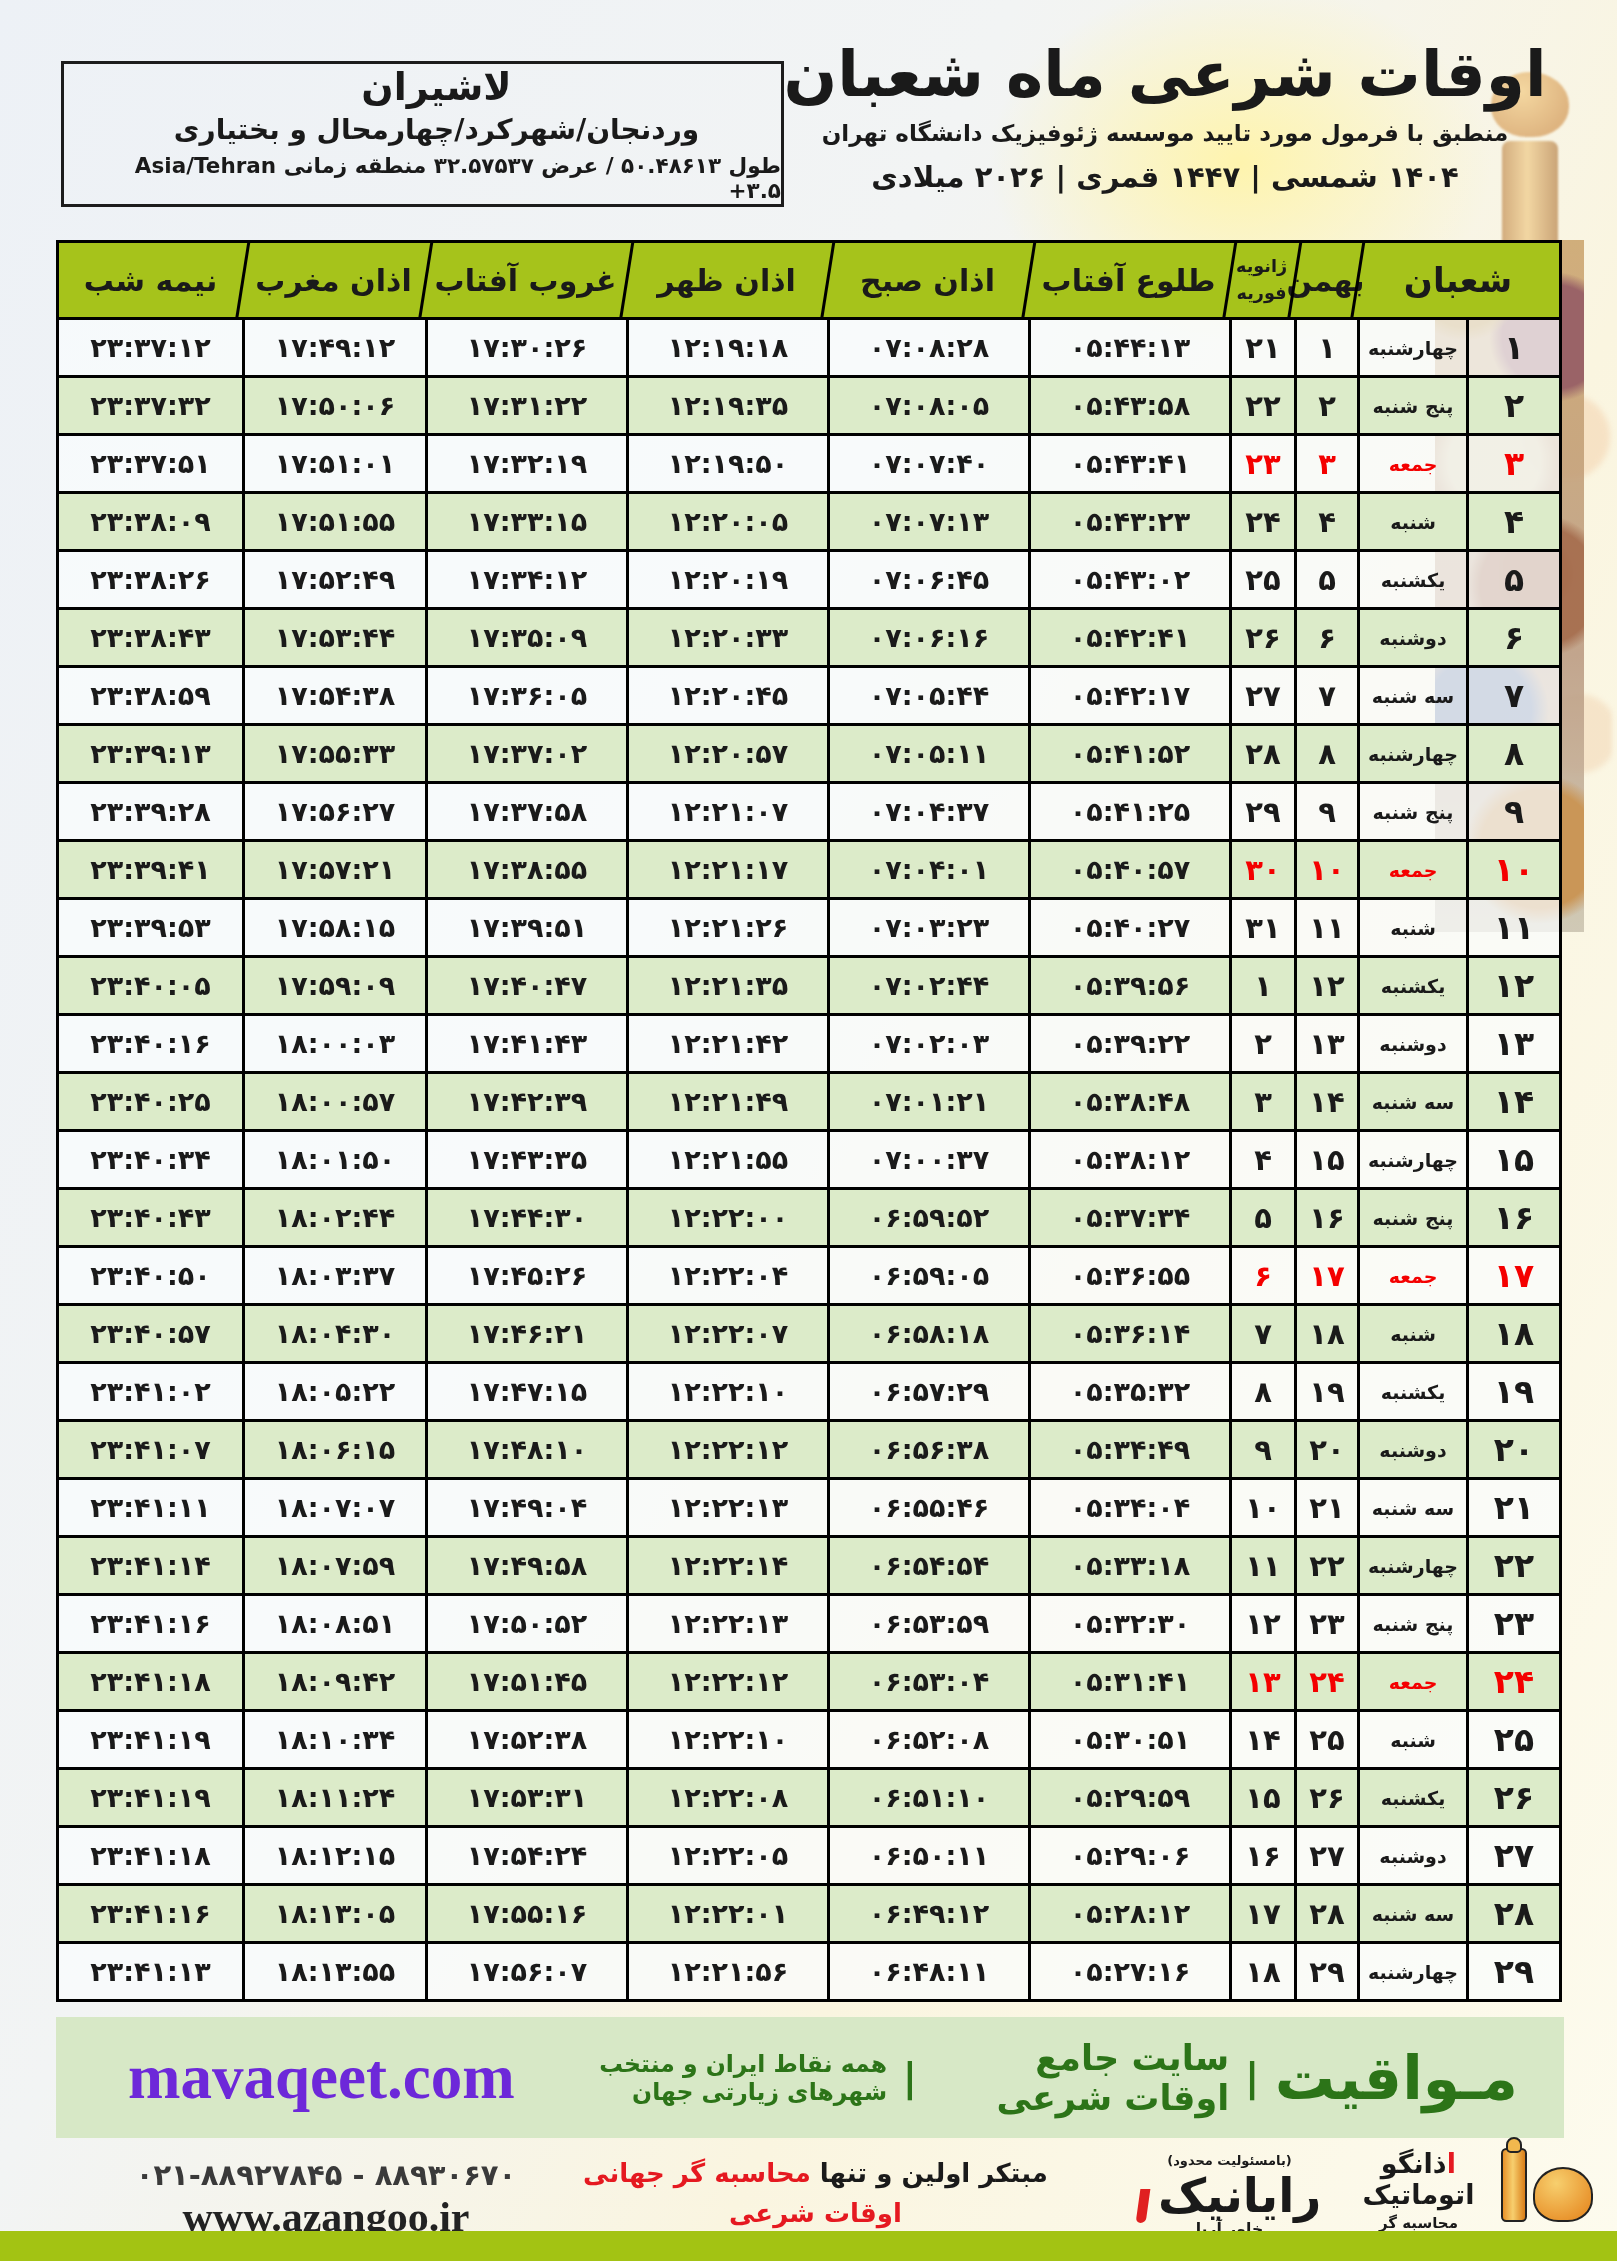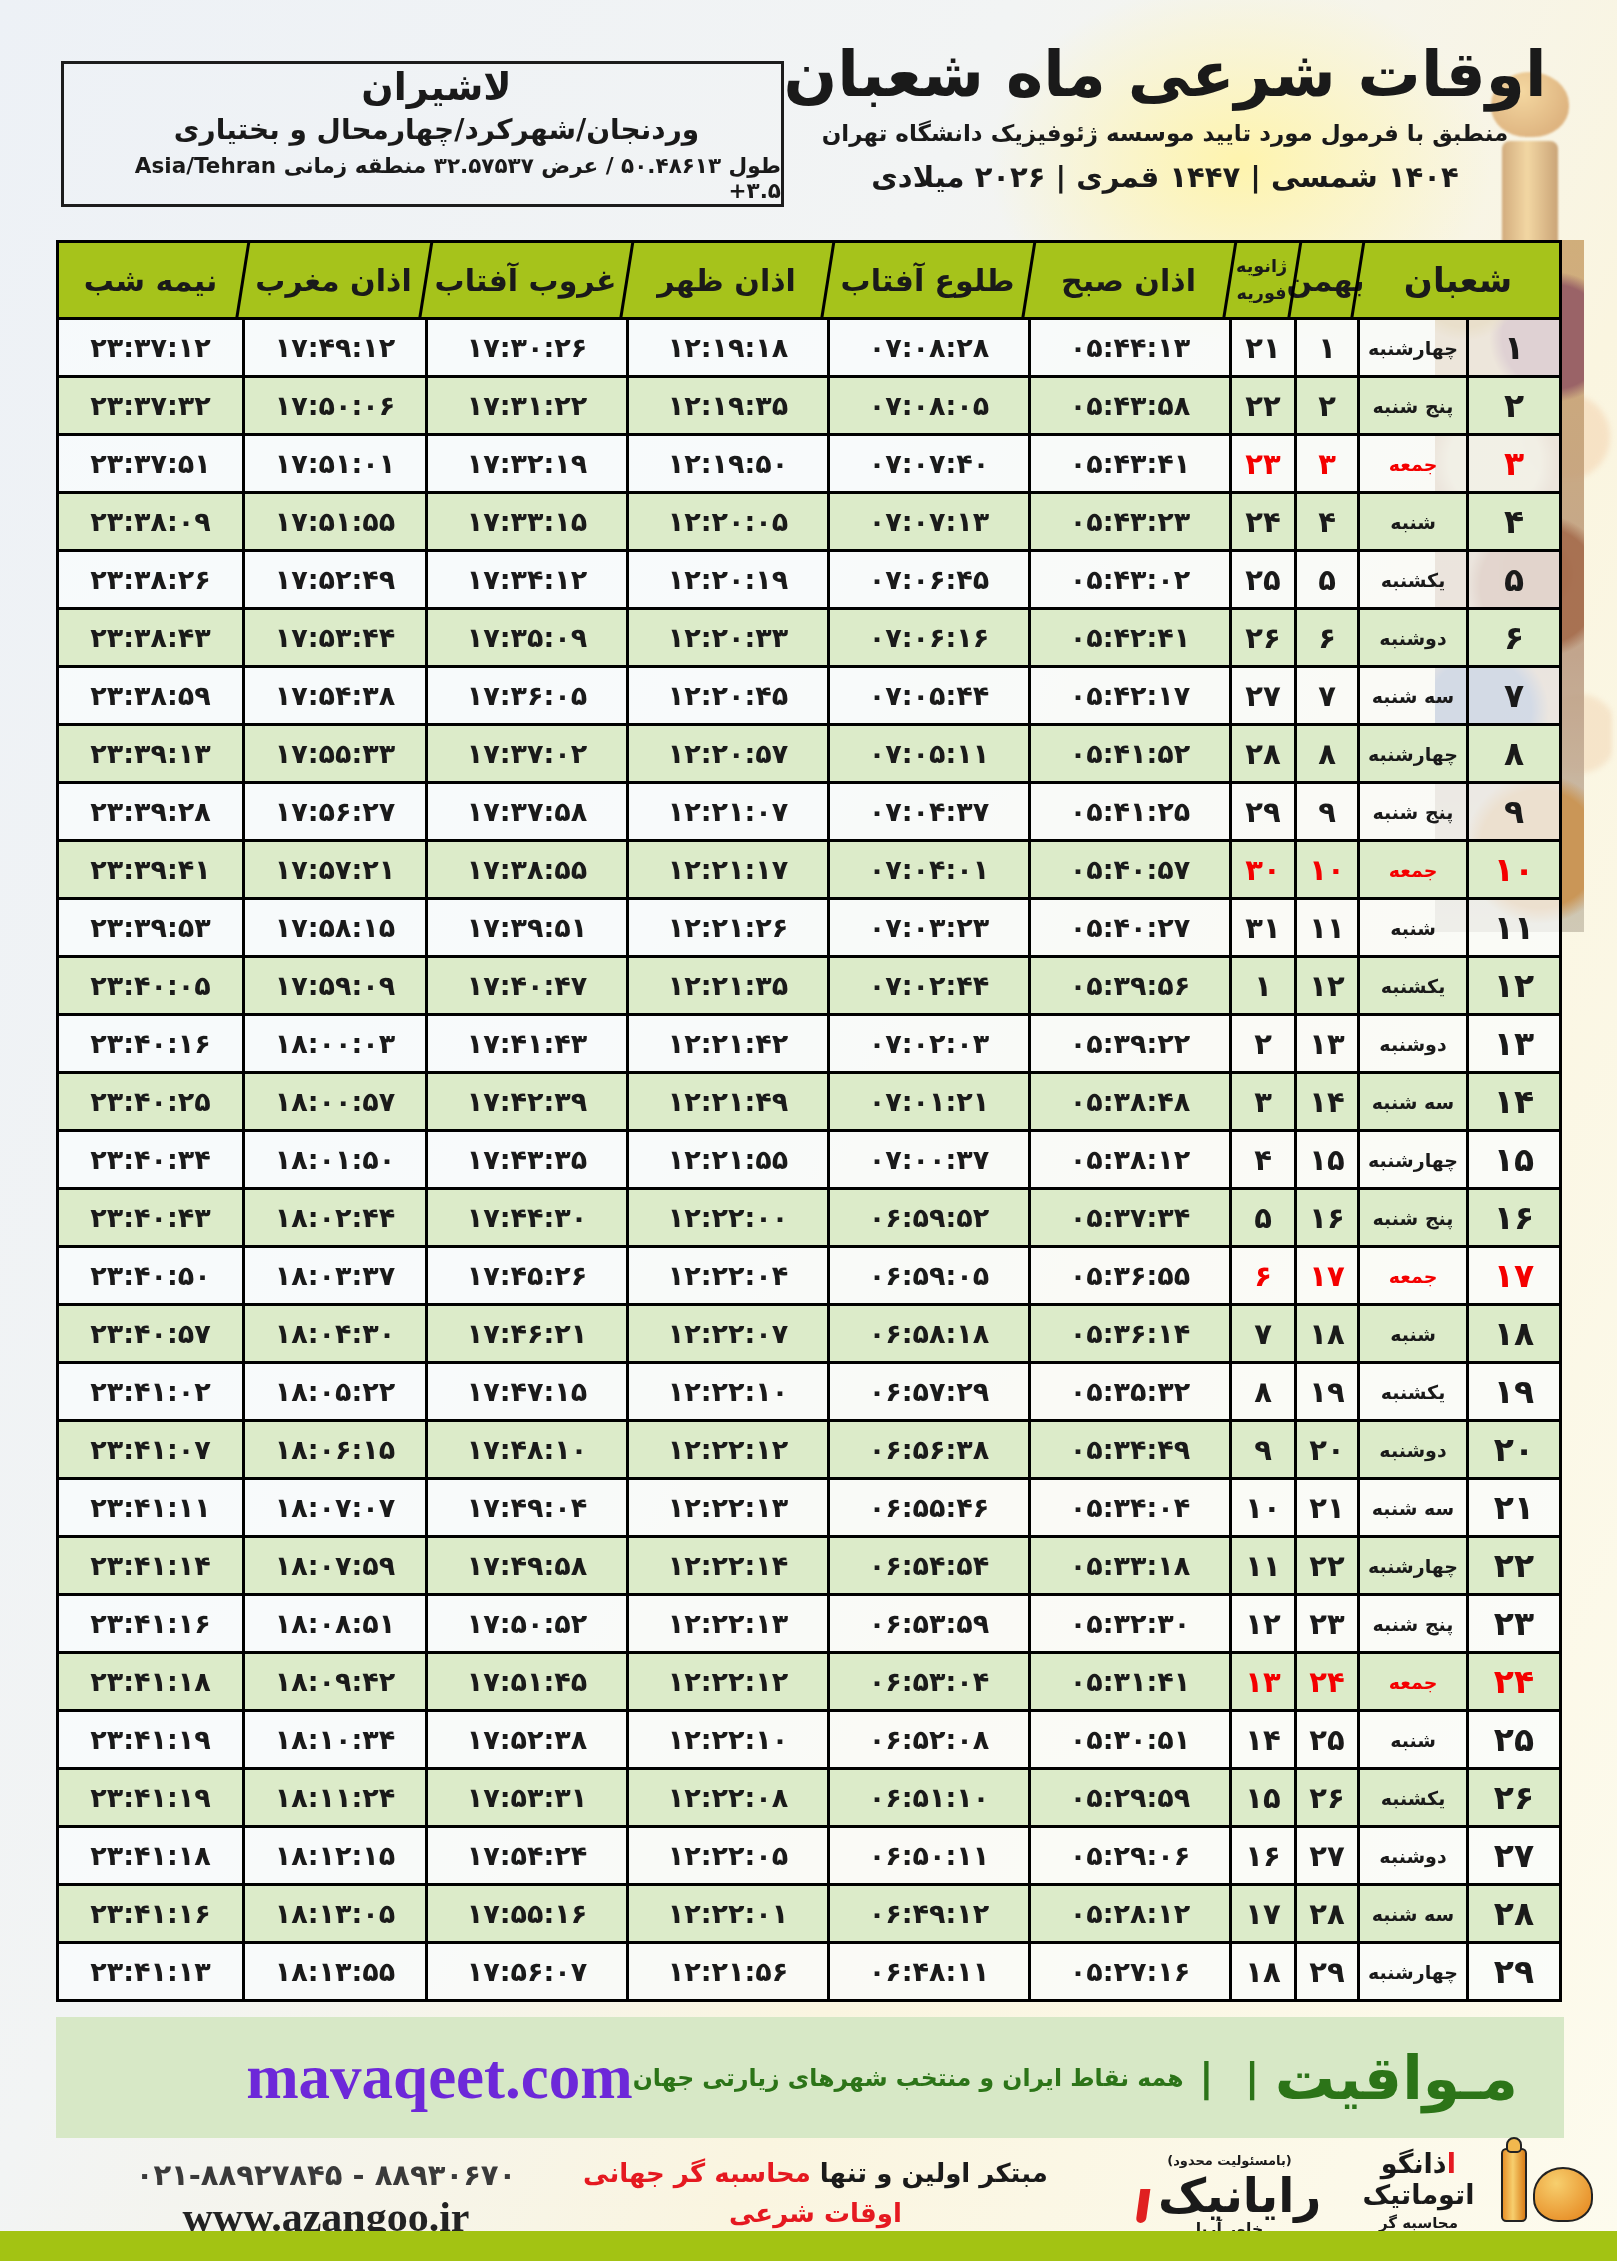--- a/index.html
+++ b/index.html
@@ -130,22 +130,22 @@
     </div>
   </div>
 
 
   <div class="ptable">
     <div class="thead">
       <div class="th">نیمه شب</div>
       <div class="th">اذان مغرب</div>
       <div class="th">غروب آفتاب</div>
       <div class="th">اذان ظهر</div>
+      <div class="th">اذان صبح</div>
       <div class="th">طلوع آفتاب</div>
-      <div class="th">اذان صبح</div>
       <div class="th th-janfeb">
         <span>ژانویه</span>
         <span>فوریه</span>
       </div>
       <div class="th">بهمن</div>
       <div class="th th-shaban">شعبان</div>
     </div>
     <div id="table-body">
         <div class="trow light">
           <div class="td t-time col-midnight">۲۳:۳۷:۱۲</div>
@@ -494,20 +494,21 @@
           <div class="td t-num col-bahman">۲۹</div>
           <div class="td t-text col-weekday">چهارشنبه</div>
           <div class="td t-num col-shaban">۲۹</div>
         </div>
       </div>
   </div>
 
   <div class="band">
     <span class="brand">مـواقیت</span>
     <span class="sep">|</span>
+    <span class="mid">سایت جامع اوقات شرعی</span>
     <span class="sep">|</span>
     <span class="sub">همه نقاط ایران و منتخب شهرهای زیارتی جهان</span>
     <span class="site">mavaqeet.com</span>
   </div>
 
   <div class="contact">
     <div class="phone">۰۲۱-۸۸۹۲۷۸۴۵ - ۸۸۹۳۰۶۷۰</div>
     <div class="url">www.azangoo.ir</div>
   </div>
 

